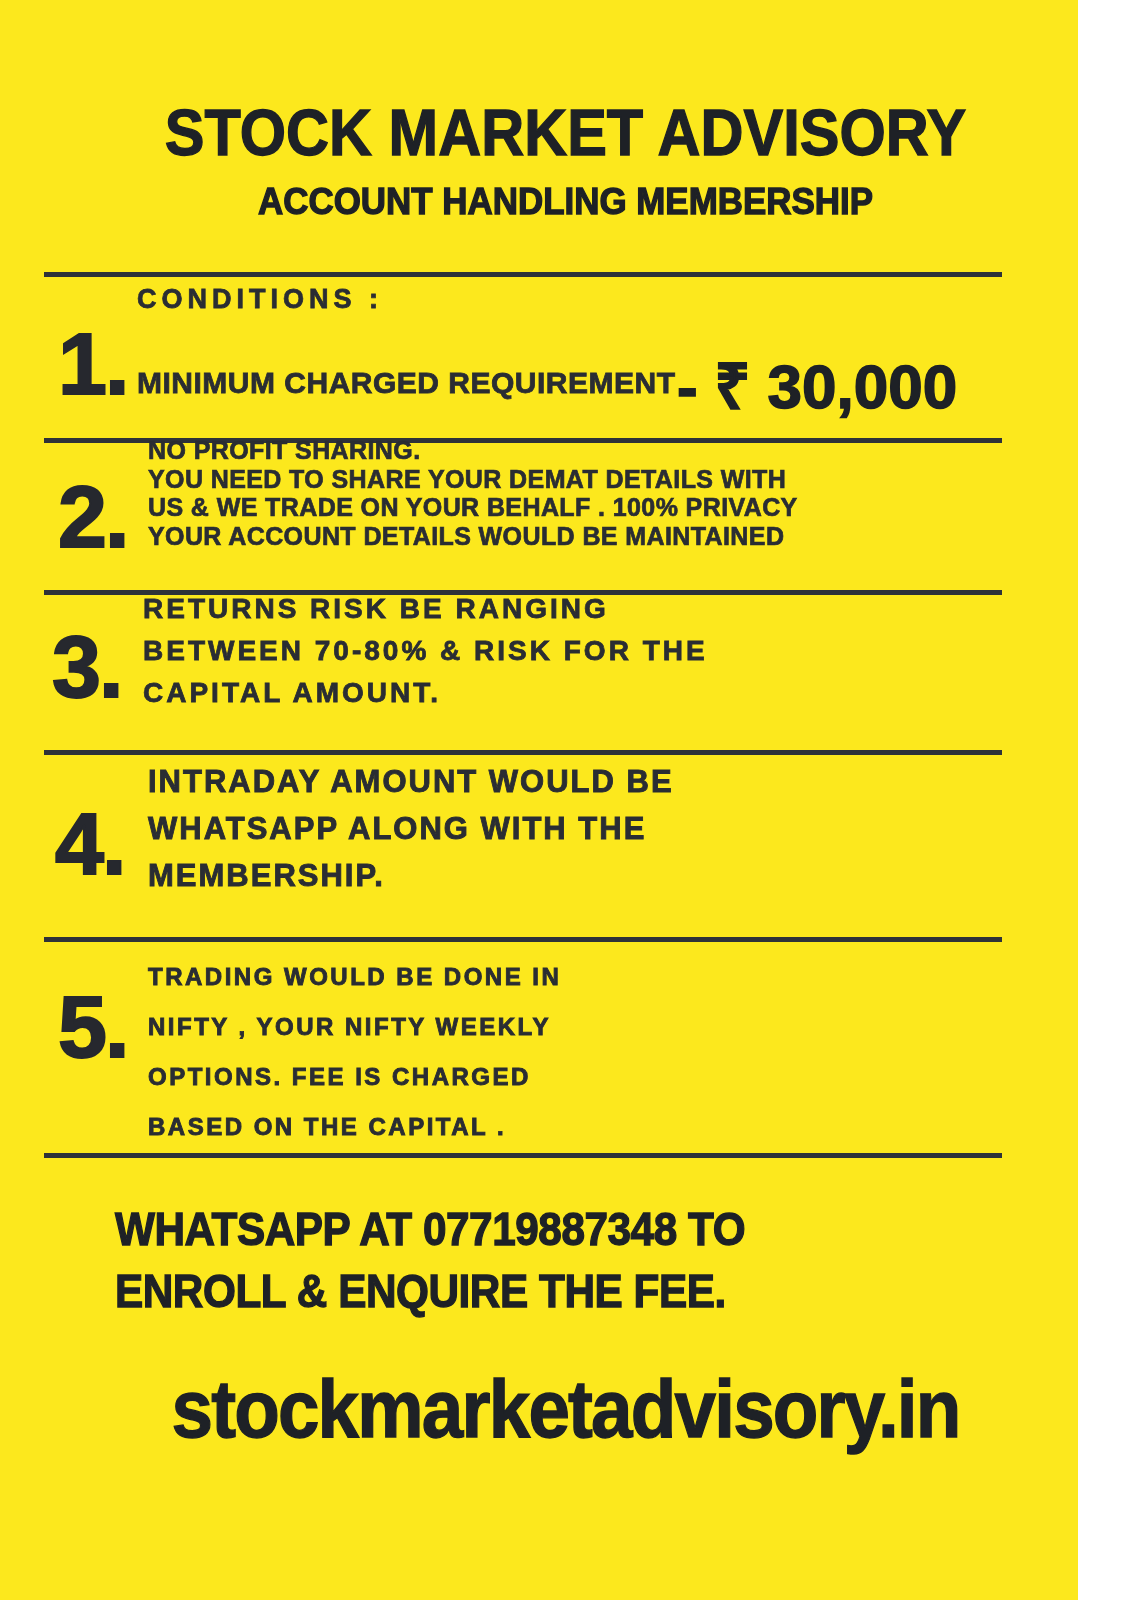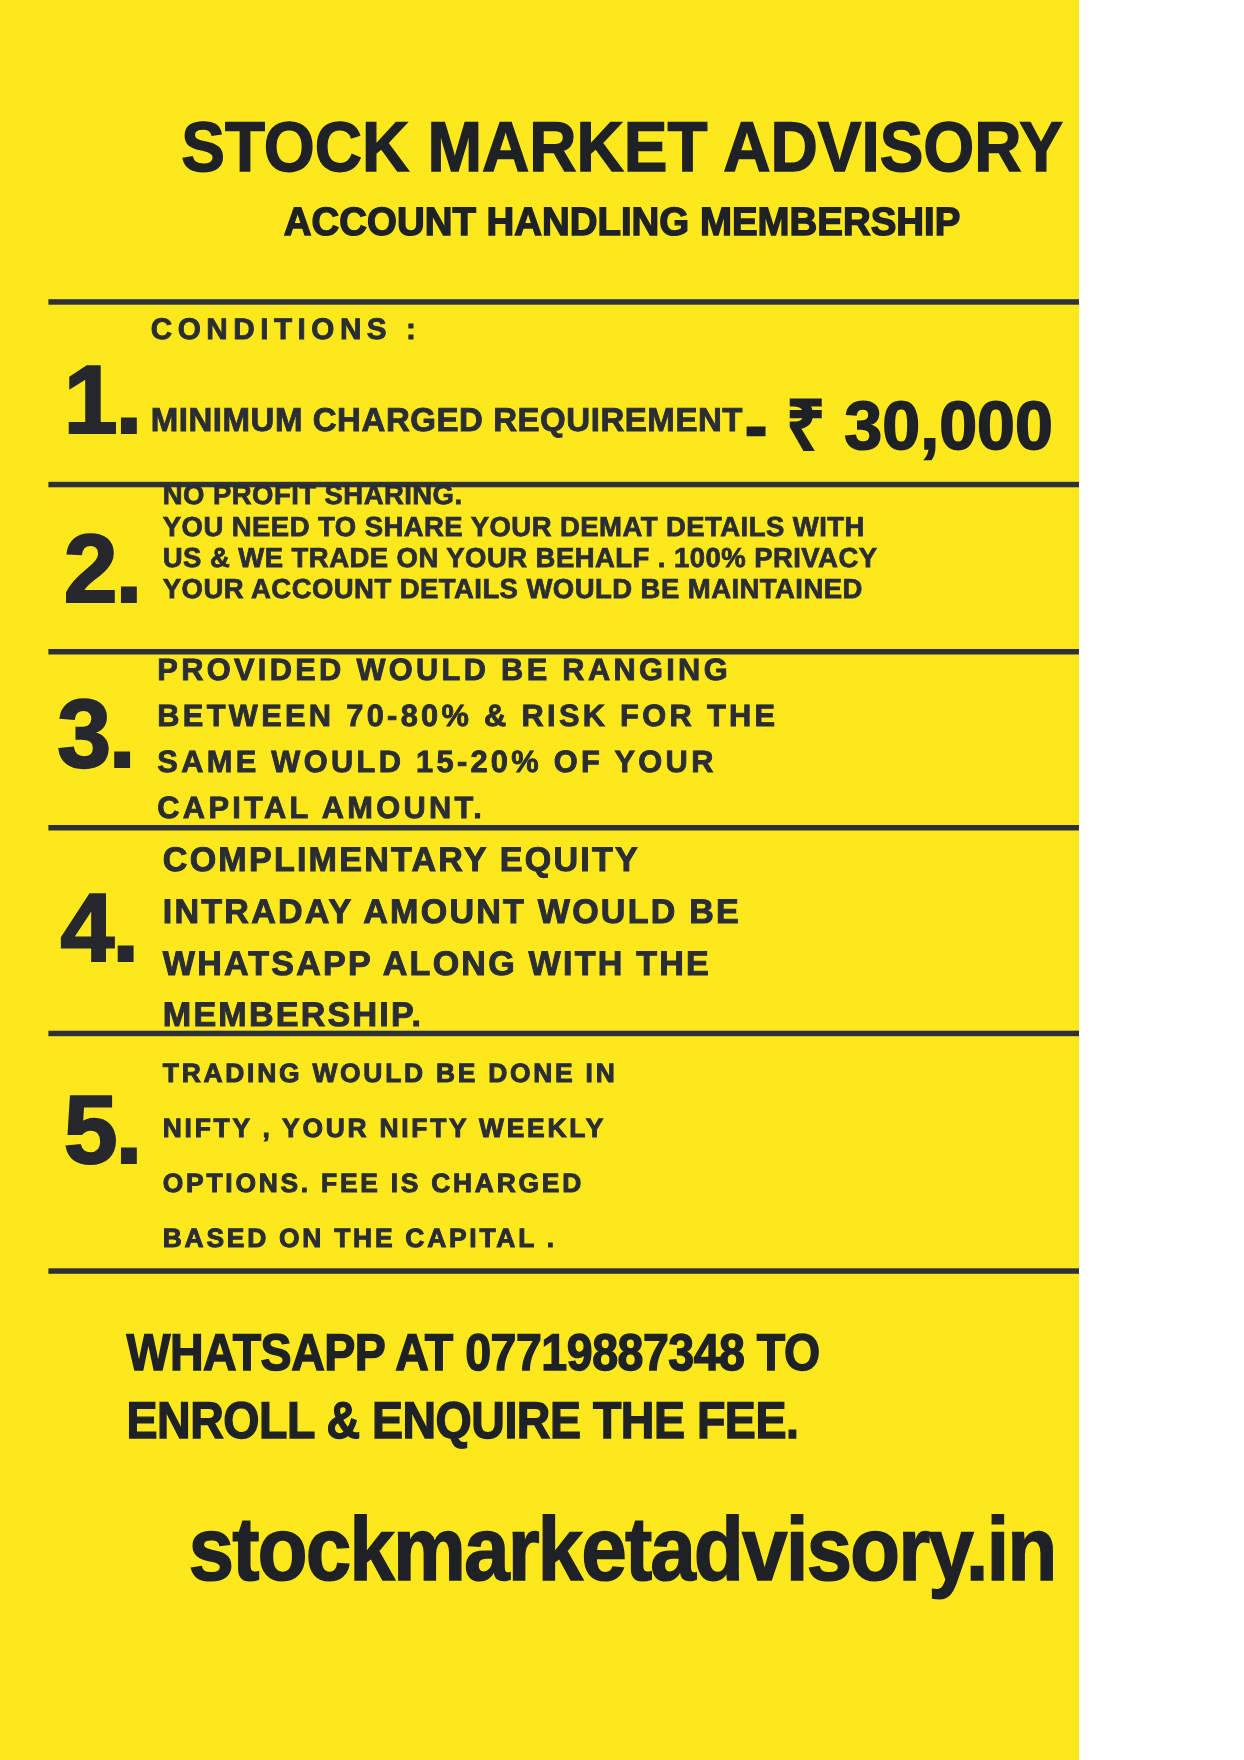--- a/index.html
+++ b/index.html
@@ -1,18 +1,18 @@
 <!DOCTYPE html>
 <html><head>
 <meta charset="utf-8">
 <style>
   html,body{margin:0;padding:0;background:#fff;}
   #poster{
     position:relative;
-    width:981px;height:1600px;
+    width:1078px;height:1600px;
     background:#FCE81D;
     overflow:hidden;
     font-family:"Liberation Sans", sans-serif;
     color:#2A2D33;
   }
   .display{
     color:#1E2126;
     font-weight:bold;
     -webkit-text-stroke:1.3px #1E2126;
   }
@@ -114,31 +114,29 @@
     <div>NO PROFIT SHARING.</div>
     <div>YOU NEED TO SHARE YOUR DEMAT DETAILS WITH</div>
     <div>US &amp; WE TRADE ON YOUR BEHALF . 100% PRIVACY</div>
     <div>YOUR ACCOUNT DETAILS WOULD BE MAINTAINED</div>
   </div>
 
   <div class="rule r3"></div>
 
   <div class="abs num n3">3.</div>
   <div class="abs sec sec3">
-    <div>PROVIDED WOULD BE RANGING</div>
+    <div>RETURNS RISK BE RANGING</div>
     <div>BETWEEN 70-80% &amp; RISK FOR THE</div>
-    <div>SAME WOULD 15-20% OF YOUR</div>
     <div>CAPITAL AMOUNT.</div>
   </div>
 
   <div class="rule r4"></div>
 
   <div class="abs num n4">4.</div>
   <div class="abs sec sec4">
-    <div>COMPLIMENTARY EQUITY</div>
     <div>INTRADAY AMOUNT WOULD BE</div>
     <div>WHATSAPP ALONG WITH THE</div>
     <div>MEMBERSHIP.</div>
   </div>
 
   <div class="rule r5"></div>
 
   <div class="abs num n5">5.</div>
   <div class="abs sec sec5">
     <div>TRADING WOULD BE DONE IN</div>

